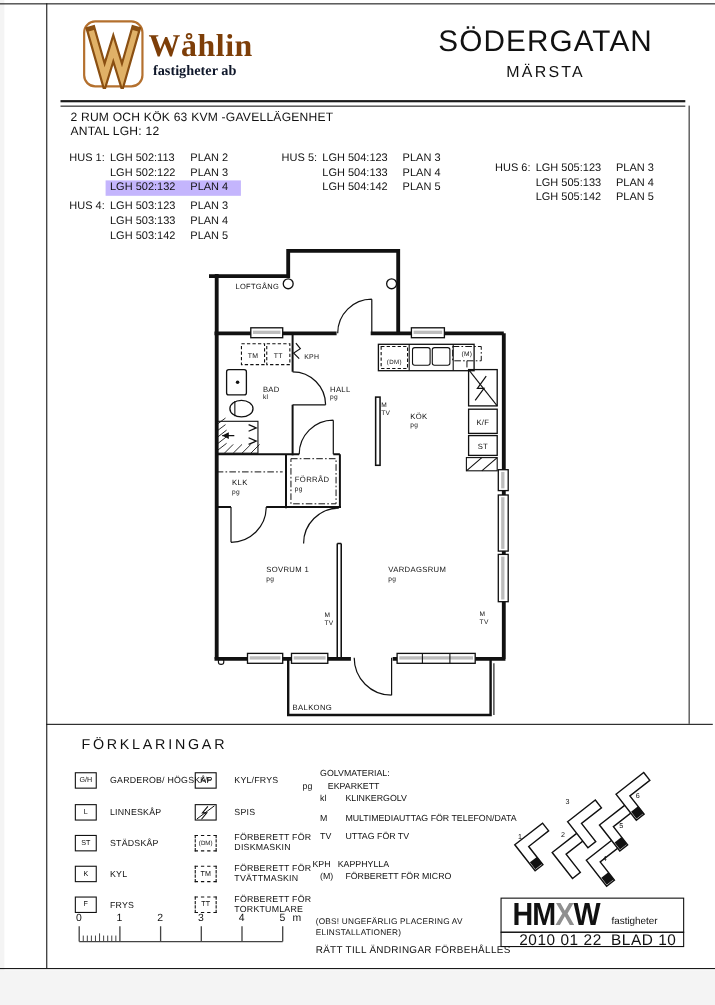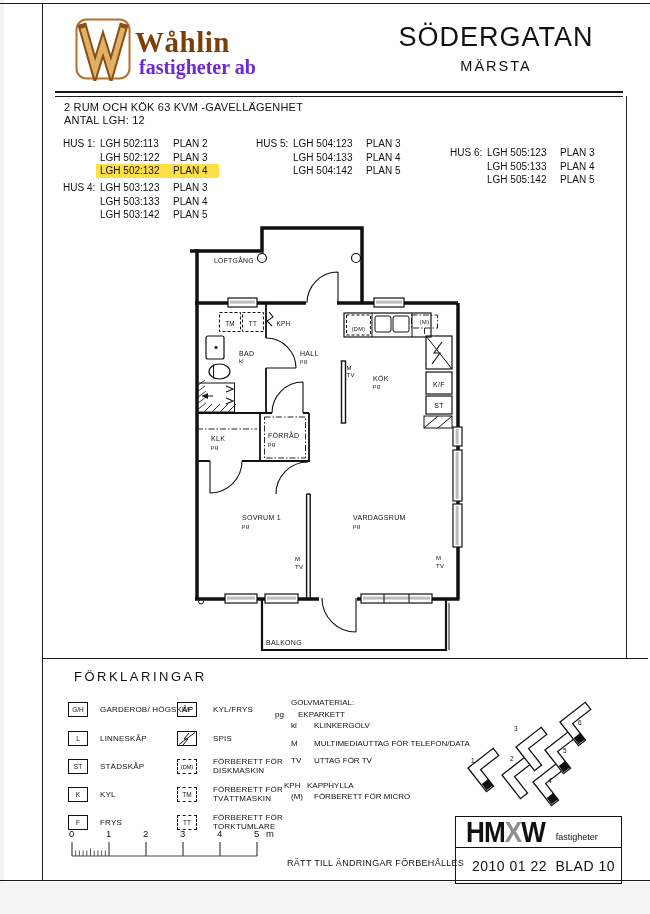--- a/index.html
+++ b/index.html
@@ -9,30 +9,30 @@
   .strip{background:#f4f4f4;}
   
   .frame-top{left:0;top:3px;width:650px;border-top:1.5px solid #1a1a1a;}
   .frame-left{left:42px;top:3px;height:877px;border-left:1.5px solid #1a1a1a;}
   .frame-right{left:626px;top:96px;height:562px;border-left:1px solid #2a2a2a;}
   .frame-bottom{left:0;top:880px;width:650px;border-top:1.5px solid #1a1a1a;}
   .dbl-rule{left:55px;top:91px;width:568px;height:3px;border-top:2px solid #1a1a1a;border-bottom:1px solid #1a1a1a;}
   .sep-rule{left:42px;top:658px;width:606px;border-top:1.5px solid #1a1a1a;}
   
   .logo-word1{font-family:"Liberation Serif", serif;font-weight:bold;font-size:29px;color:#7d3e08;letter-spacing:.5px;}
-  .logo-word2{font-family:"Liberation Serif", serif;font-weight:bold;font-size:20px;color:#6d28d9;}
+  .logo-word2{font-family:"Liberation Serif", serif;font-weight:bold;font-size:13px;color:#0f172a;}
   .title{font-size:27px;letter-spacing:1px;text-align:center;width:232px;}
   .subtitle{font-size:14.5px;letter-spacing:2px;text-align:center;width:232px;}
   .info{font-size:11px;letter-spacing:.2px;}
   
   .hus-group{font-size:10px;line-height:13.5px;white-space:nowrap;}
   .hus-row{display:flex;}
   .hus-label{width:37px;}
   .hus-lgh{width:73px;}
-  .hl{background:#fde047;margin-left:-4px;padding:0 12px 0 4px;display:inline-flex;}
+  .hl{background:#c4b5fd;margin-left:-4px;padding:0 12px 0 4px;display:inline-flex;}
   .hl .hus-lgh{width:73px;}
   
   .lg-head{font-size:13px;letter-spacing:2.5px;}
   .lg-box{width:20px;height:15px;border:1.2px solid #111;font-size:6.5px;display:flex;
           align-items:center;justify-content:center;box-sizing:border-box;}
   .lg-box.dash{border-style:dashed;}
   .lg-lab{font-size:8px;line-height:8.5px;letter-spacing:.2px;white-space:nowrap;}
   .lg3-row{font-size:8px;white-space:nowrap;}
   .lg3-key{display:inline-block;width:23px;}
   
@@ -392,24 +392,28 @@
     </g>
     <g stroke="#444" stroke-width="1.2">
       <path d="M10,29 H195"></path>
       <path d="M10,29 V15 M47,29 V15 M84,29 V15 M121,29 V15 M158,29 V15 M195,29 V15"></path>
       <g stroke-width=".9">
         <path d="M13.7,29 V23.5 M17.4,29 V23.5 M21.1,29 V23.5 M24.8,29 V23.5 M28.5,29 V21.5 M32.2,29 V23.5 M35.9,29 V23.5 M39.6,29 V23.5 M43.3,29 V23.5"></path>
       </g>
     </g>
   </svg>
 
+  <div class="abs notes" style="left:287px;top:833px;">
+    <div>(OBS! UNGEFÄRLIG PLACERING AV</div>
+    <div>ELINSTALLATIONER)</div>
+  </div>
   <div class="abs notes3" style="left:287px;top:858px;">RÄTT TILL ÄNDRINGAR FÖRBEHÅLLES</div>
 
   <div class="abs tb-box" style="left:455px;top:816px;width:167px;height:32px;padding-left:10px;">
     <span class="hmxw"><span>H</span><span>M</span><span class="x">X</span><span>W</span></span>
     <span class="hmxw-suffix" style="align-self:flex-end;margin-bottom:5px;">fastigheter</span>
   </div>
-  <div class="abs tb-box dateline" style="left:455px;top:847px;width:167px;height:37px;justify-content:space-between;padding:0 6px 0 16px;">
+  <div class="abs tb-box dateline" style="left:455px;top:847px;width:167px;height:14px;justify-content:space-between;padding:0 6px 0 16px;">
     <span>2010 01 22</span>
     <span>BLAD 10</span>
   </div>
 
 </div>
 
 </body></html>

